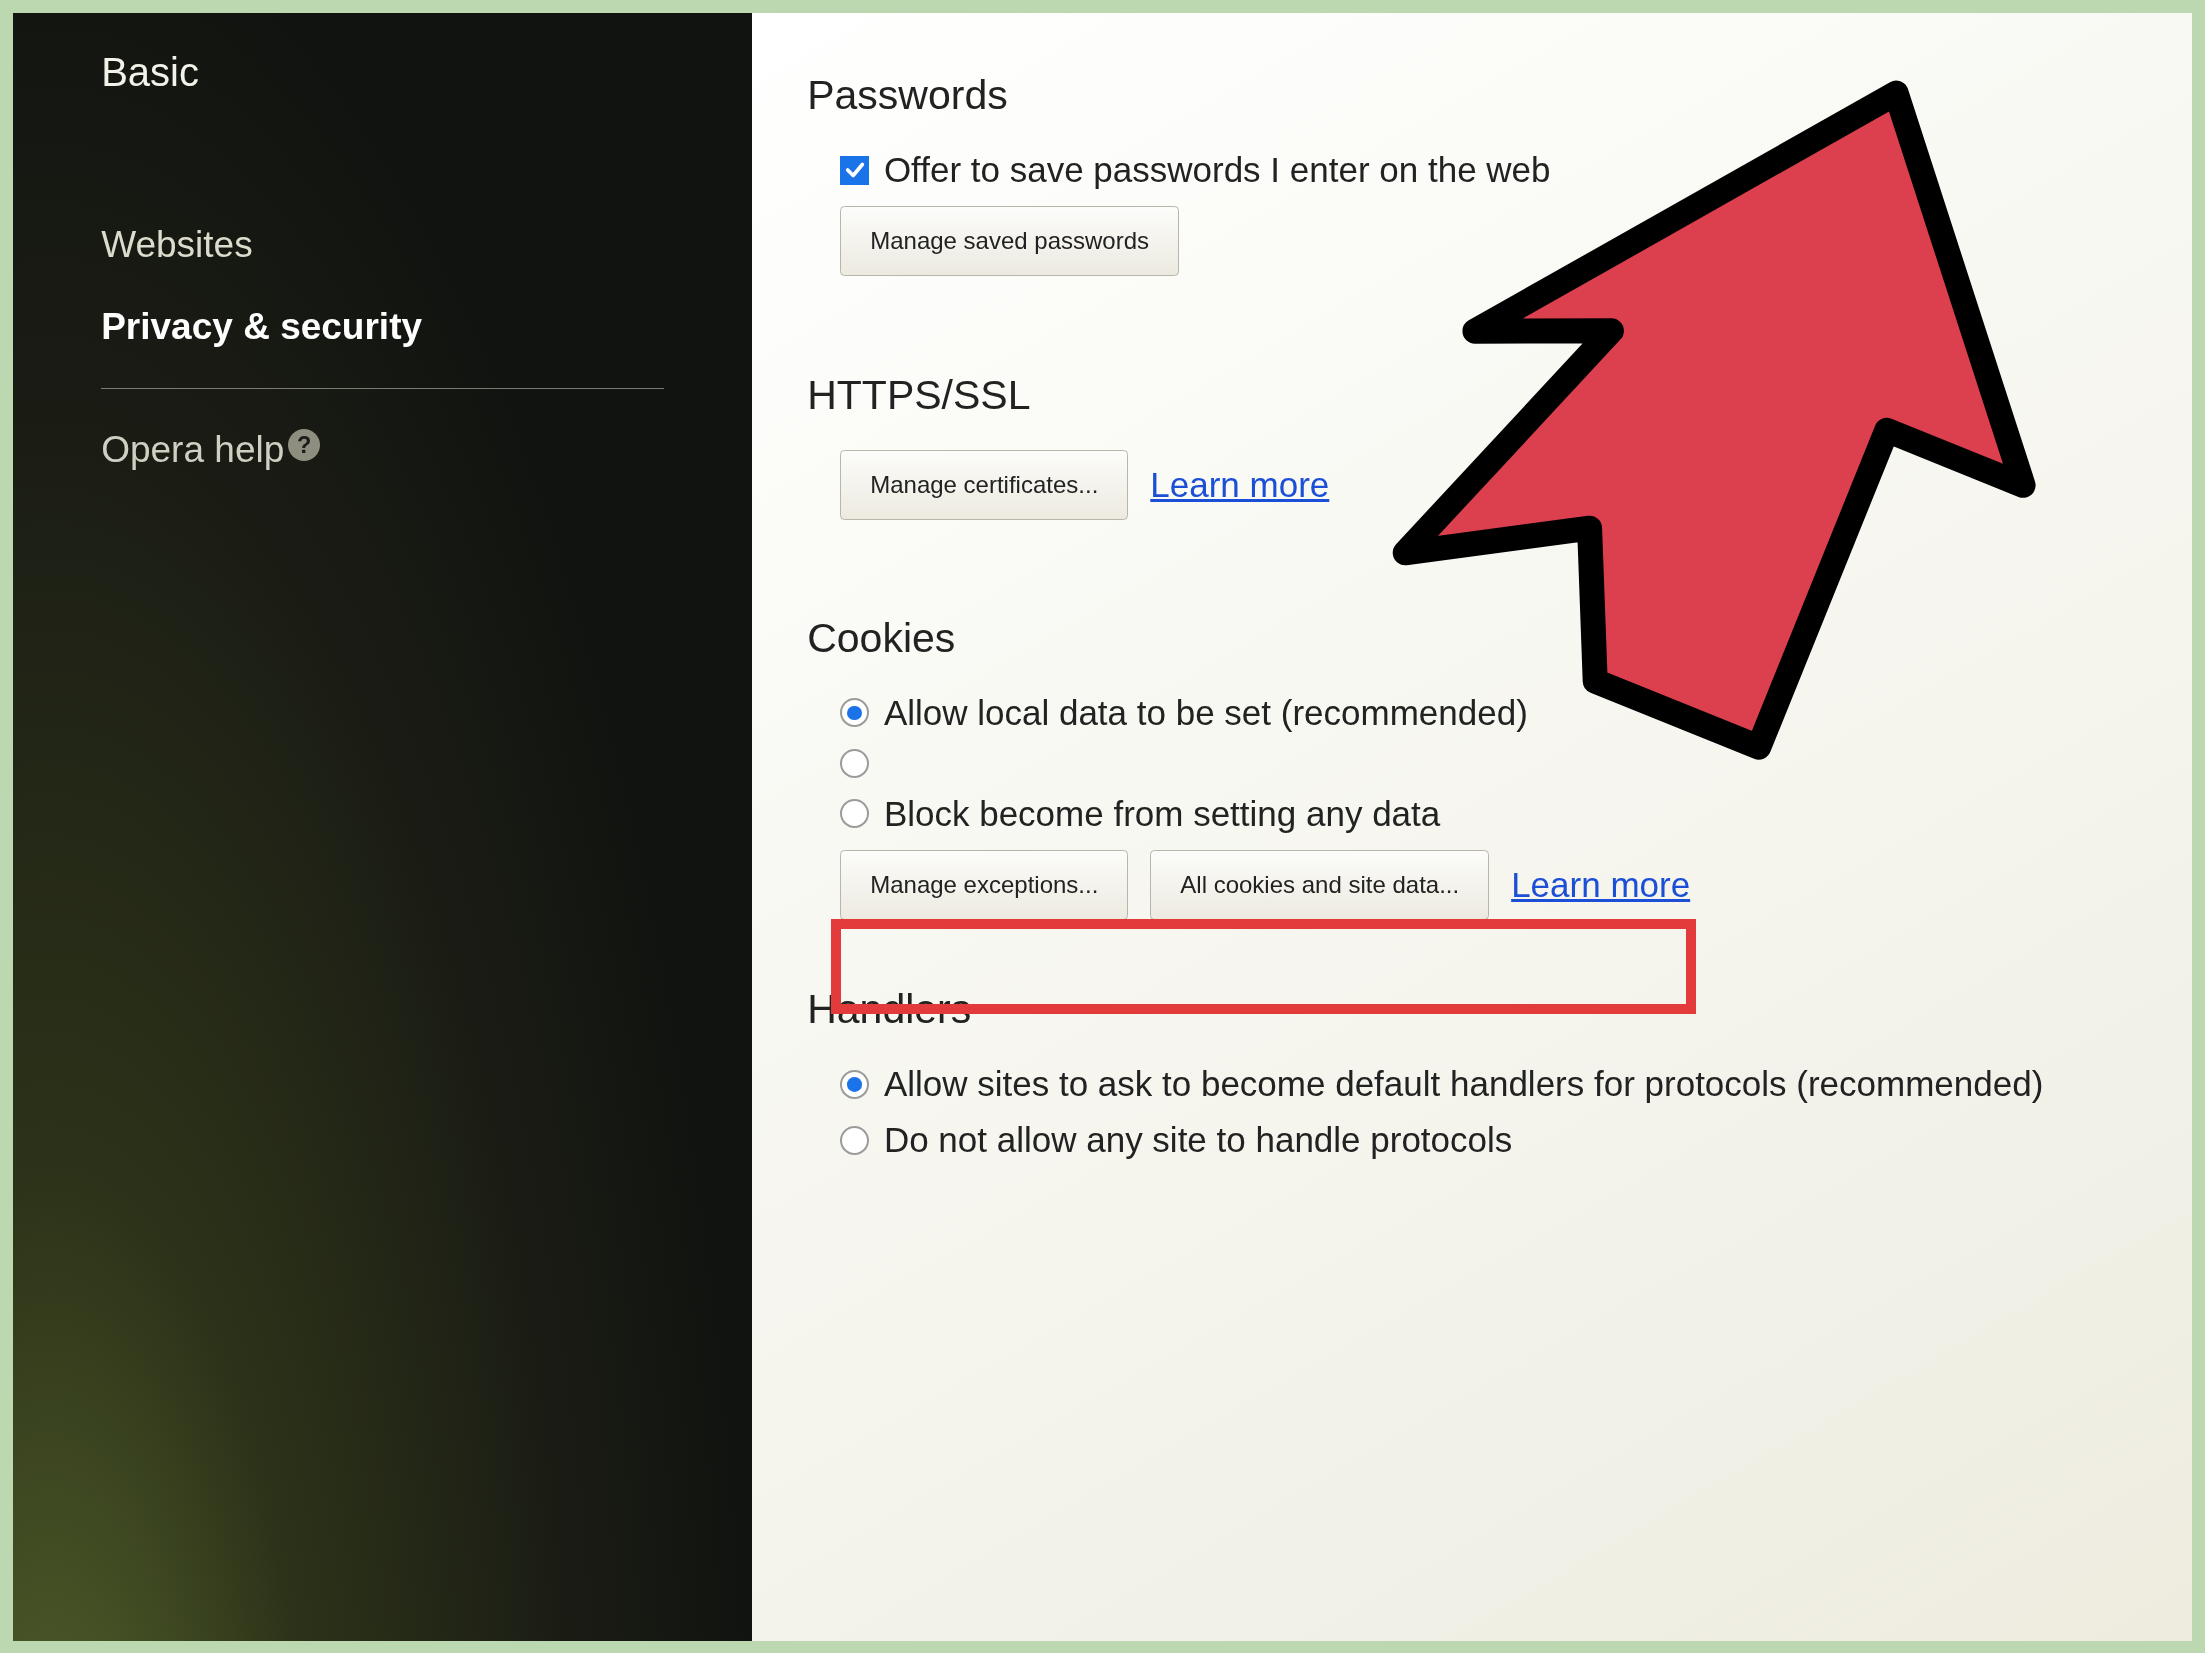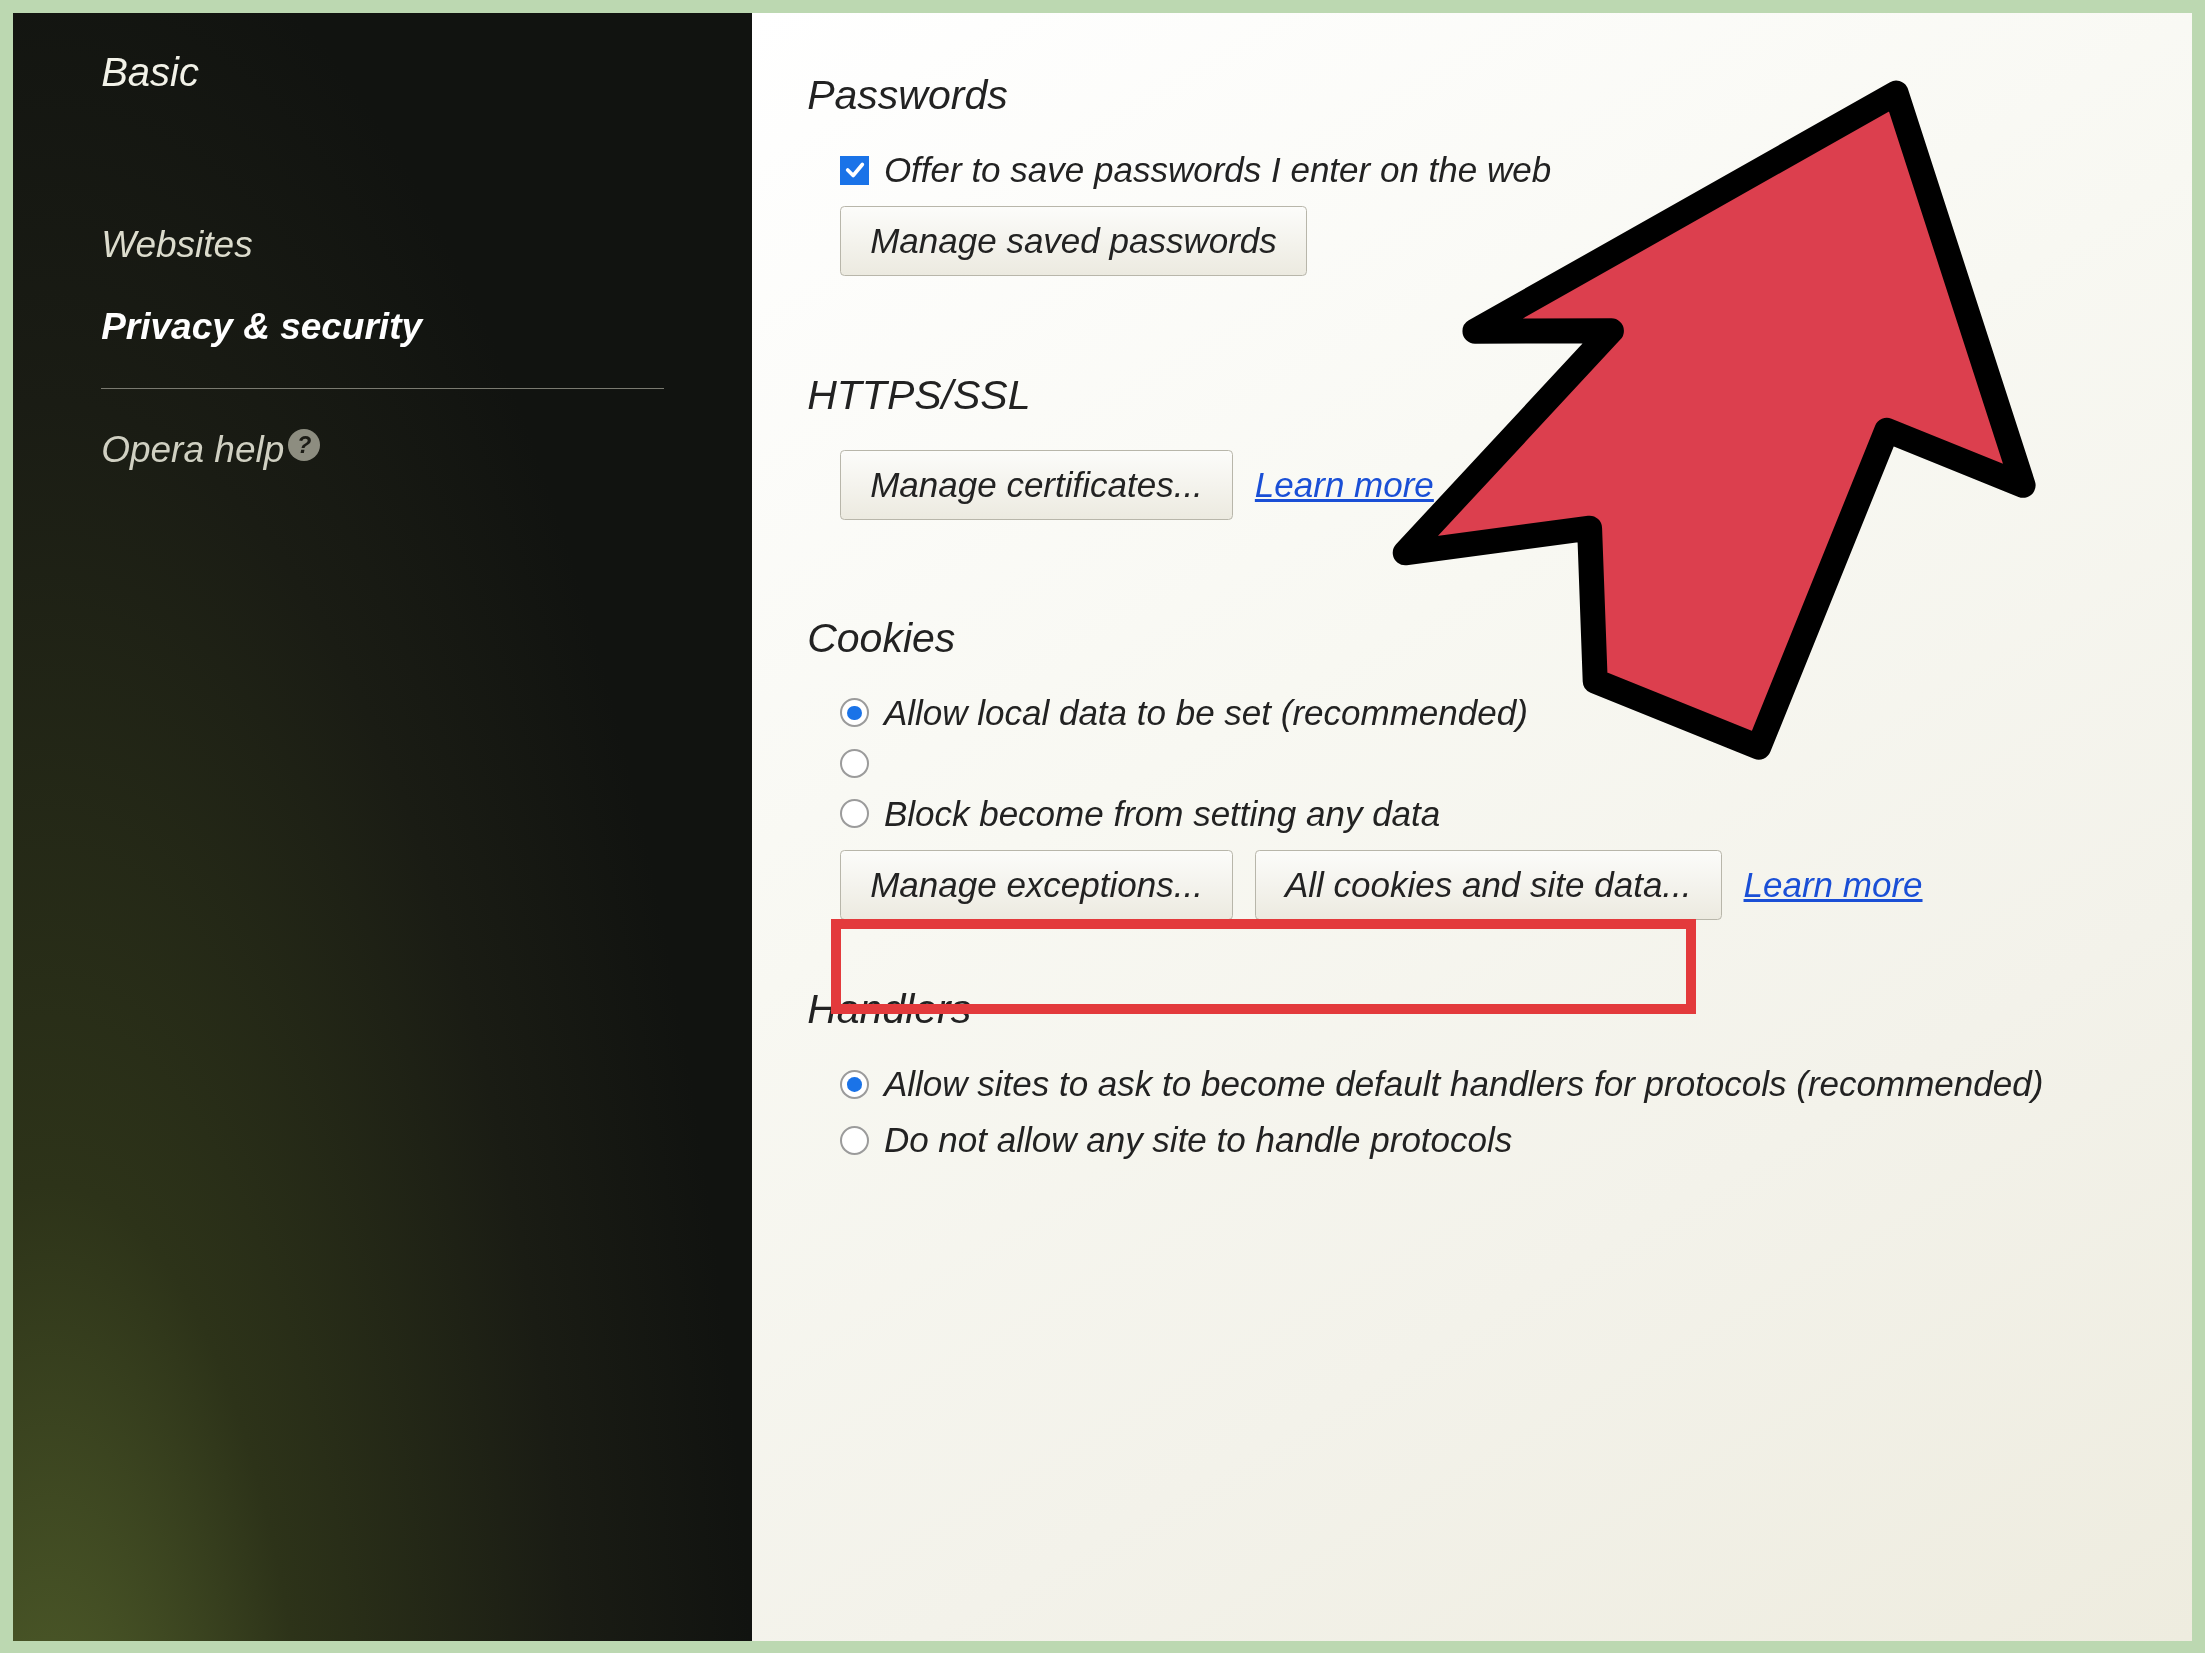--- a/index.html
+++ b/index.html
@@ -21,21 +21,20 @@
     padding: 13.2px;
   }
 
   .window {
     position: relative;
     width: 100%;
     height: 100%;
     display: flex;
     background: #eab308;
     overflow: hidden;
-    font-style: italic;
   }
 
   
   .sidebar {
     width: 739px;
     height: 100%;
     background: radial-gradient(ellipse 120% 160% at 5% 120%, #5a6a2f 0%, #2d3319 30%, #1a1c14 60%, #111310 80%);
     color: #d9d9d2;
     padding: 37px 88px 0 88px;
     box-sizing: border-box;
@@ -142,21 +141,21 @@
     border-color: #1a73e8;
   }
   .checkbox.checked svg { display: block; }
   .checkbox svg { display: none; width: 22px; height: 22px; }
 
   .btn {
     display: inline-flex;
     align-items: center;
     height: 68px;
     padding: 0 29px;
-    font-size: 35px;
+    font-size: 24px;
     color: #222;
     background: linear-gradient(#fcfcfa, #eceae0);
     border: 1.5px solid #b8b6aa;
     border-radius: 4.4px;
     cursor: pointer;
     white-space: nowrap;
   }
 
   .btn-row { display: flex; align-items: center; gap: 22px; margin-top: 8.8px; margin-bottom: 7.4px; }
 

